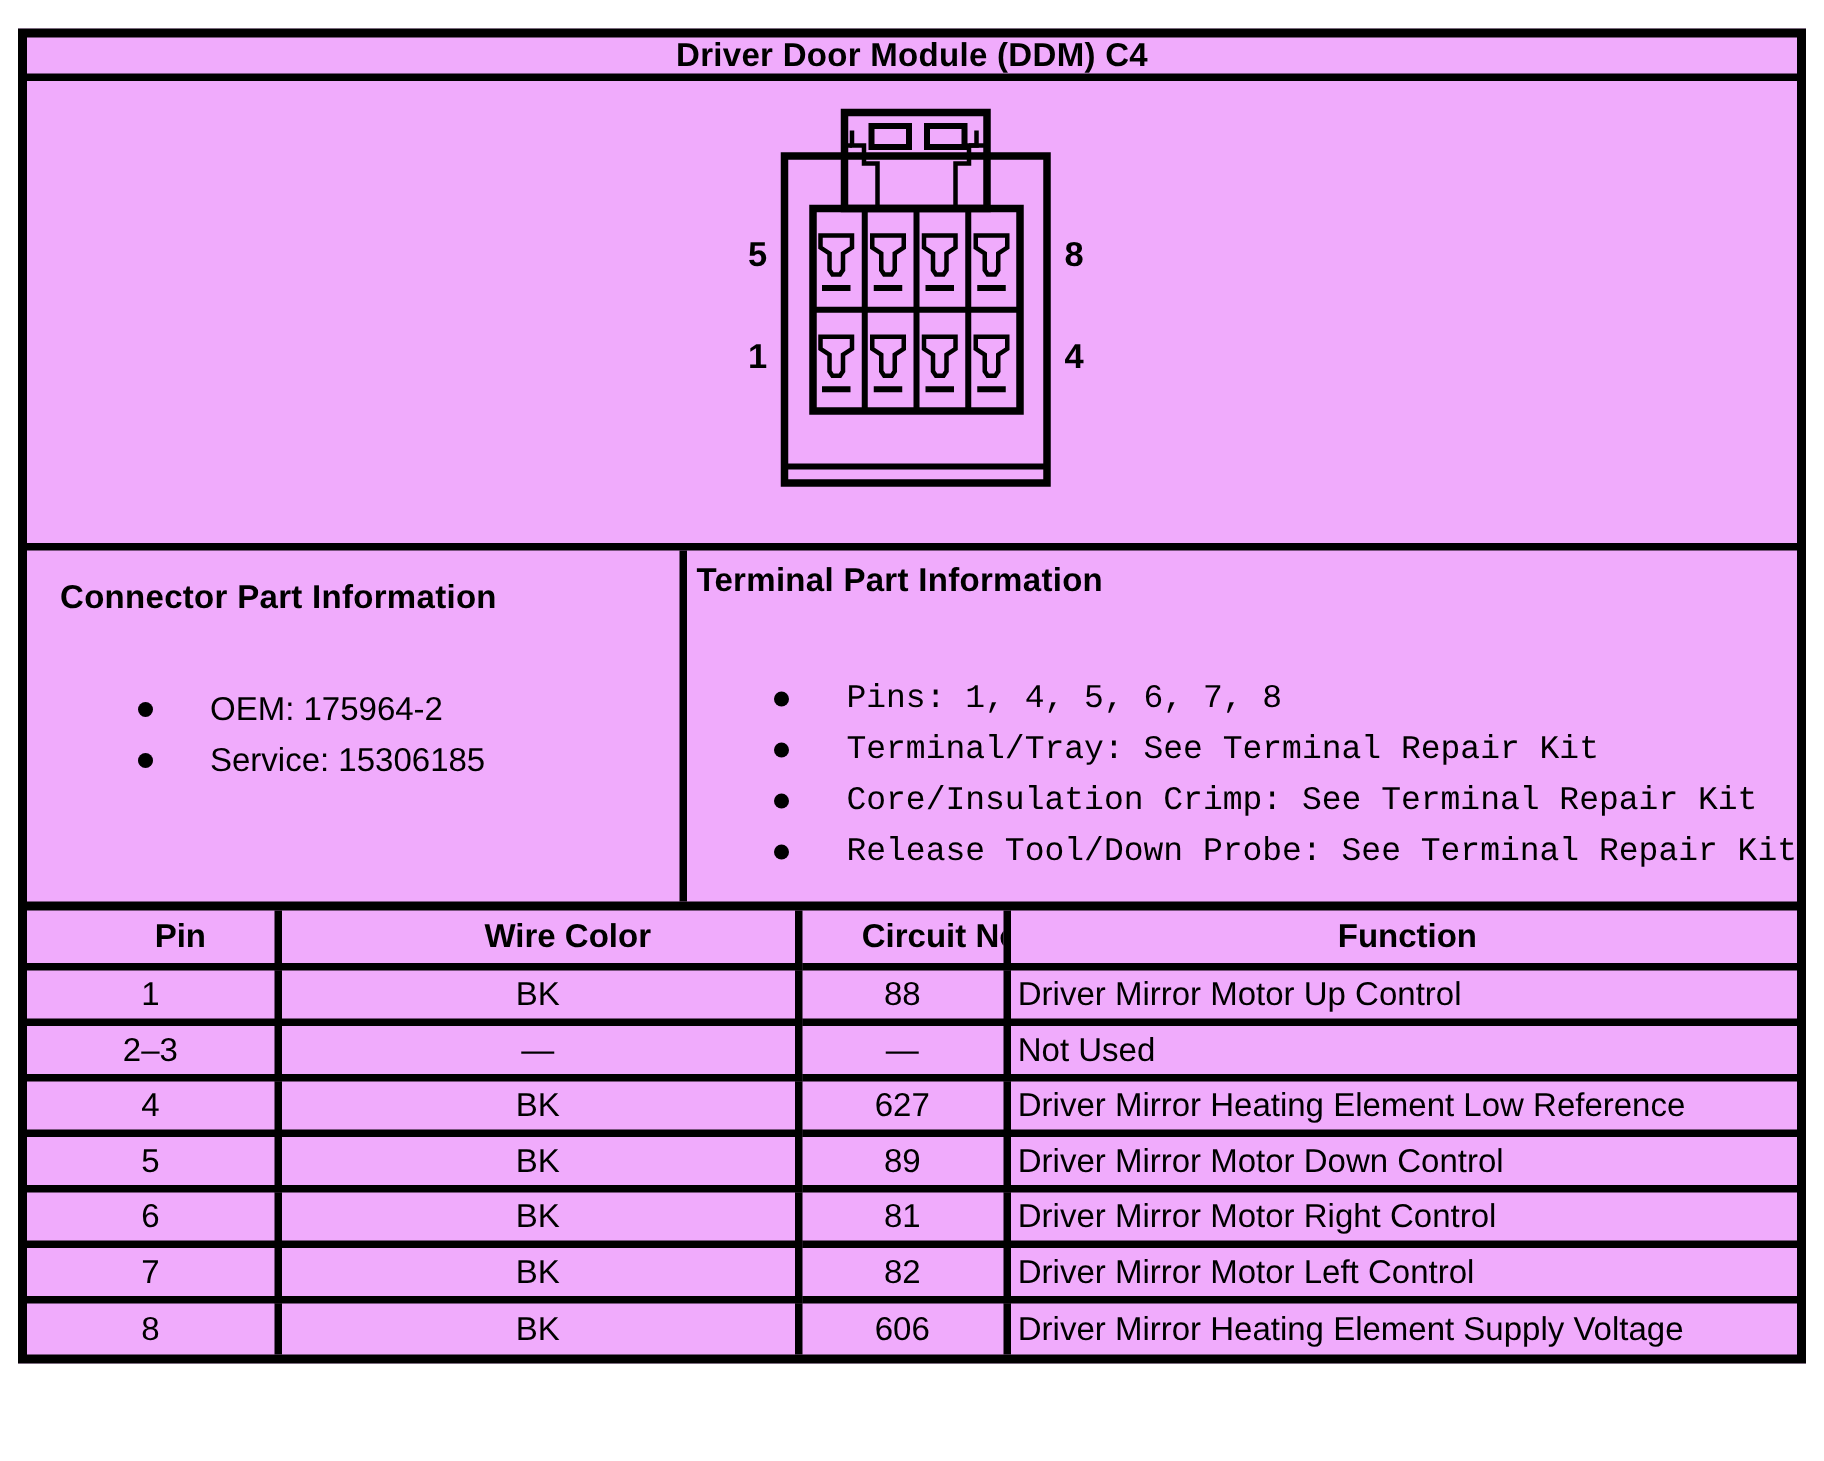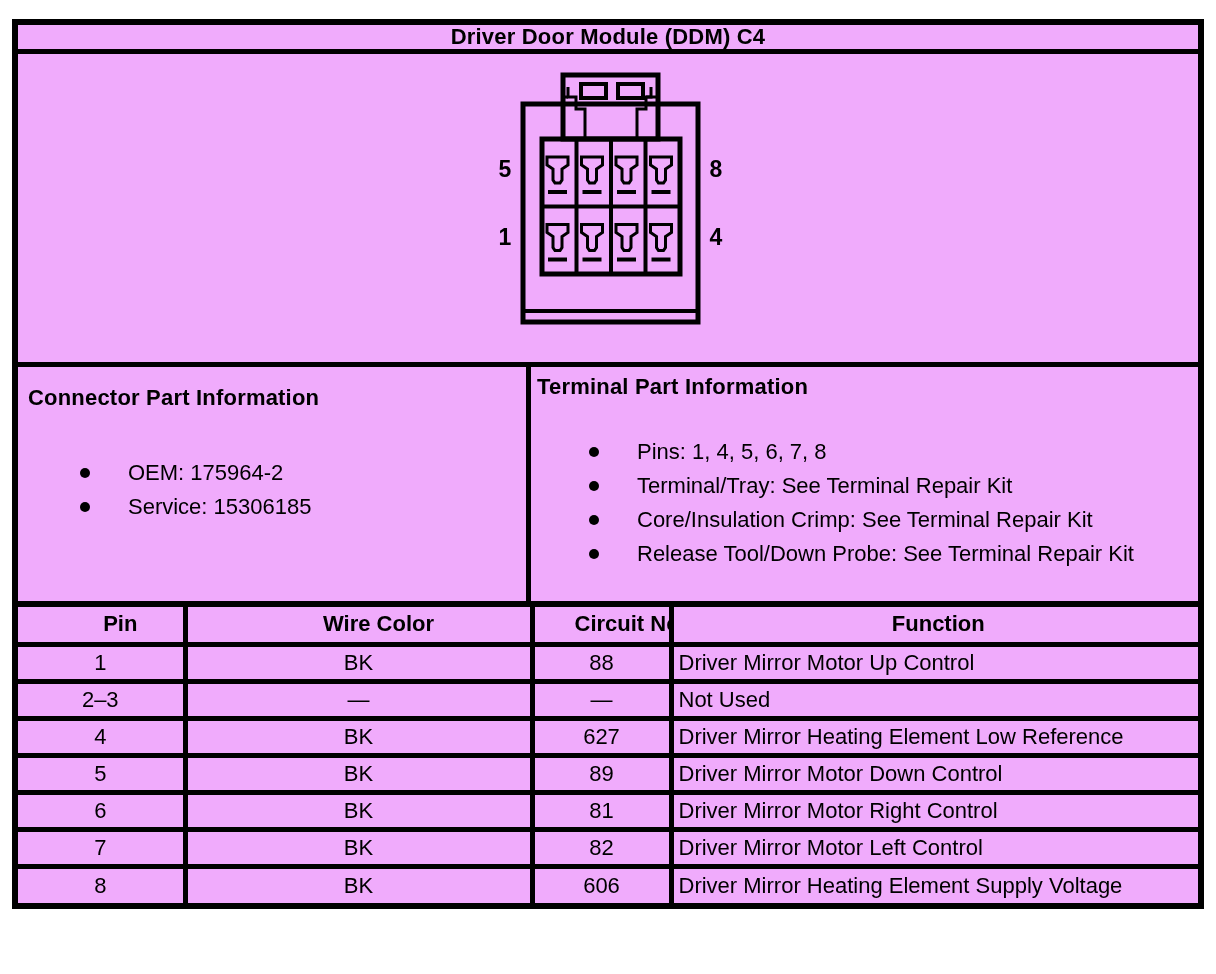--- a/index.html
+++ b/index.html
@@ -36,27 +36,27 @@
   .diagram-row svg { display: block; margin: 10px auto 0 auto; }
   
   .info-row {
     display: flex;
     height: 240px;
     border-bottom: 6px solid #000;
   }
   .info-left {
     width: 513px;
     border-right: 5px solid #000;
-    padding: 18px 0 0 10px;
+    padding: 18px 0 0 22px;
   }
   .info-right { flex: 1; padding: 7px 0 0 6px; }
   .info-heading { font-size: 22px; font-weight: bold; letter-spacing: 0.2px; }
   .blist { margin: 0; padding: 0; list-style: none; }
   .info-left .blist  { margin-top: 50px; }
-  .info-right .blist { margin-top: 40px; }
+  .info-right .blist { margin-top: 54px; font-family: Liberation Mono, monospace; }
   .blist li {
     display: flex; align-items: flex-start;
     font-size: 22px; line-height: 24px;
     margin-bottom: 10px;
     white-space: nowrap;
   }
   .dot {
     flex: none;
     width: 10px; height: 10px; border-radius: 50%;
     background: #000;

